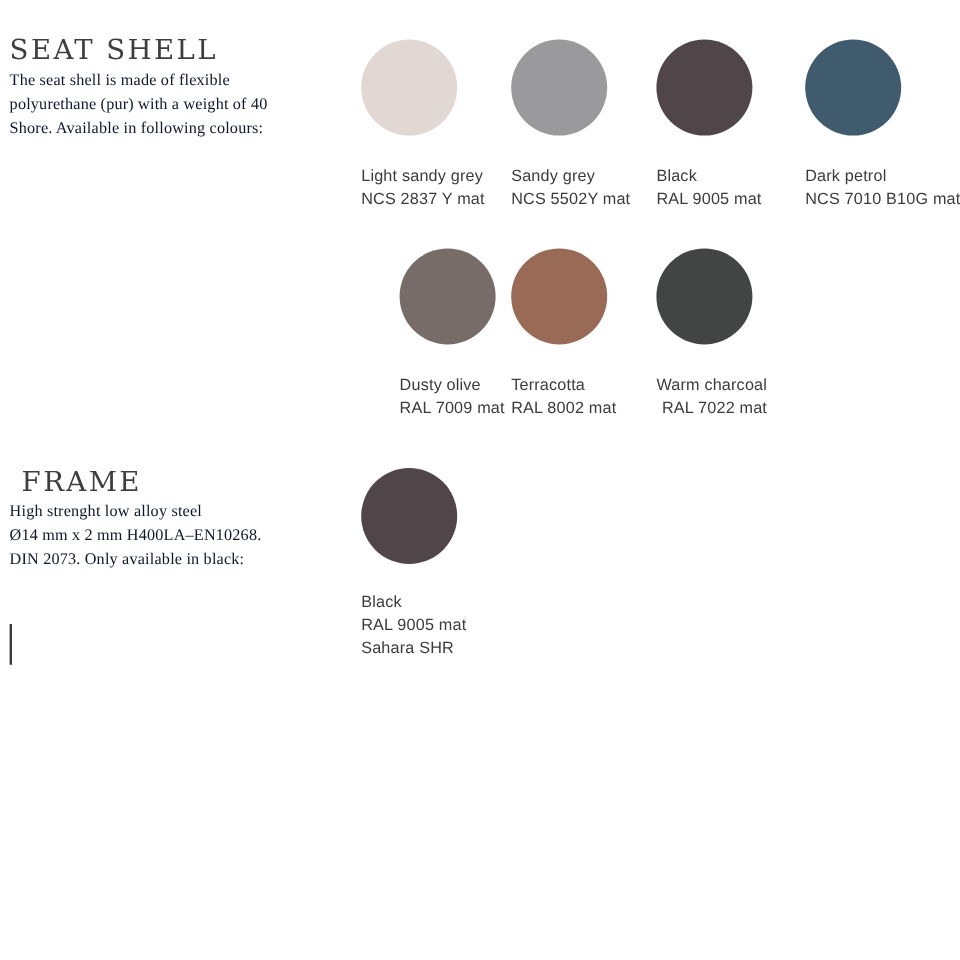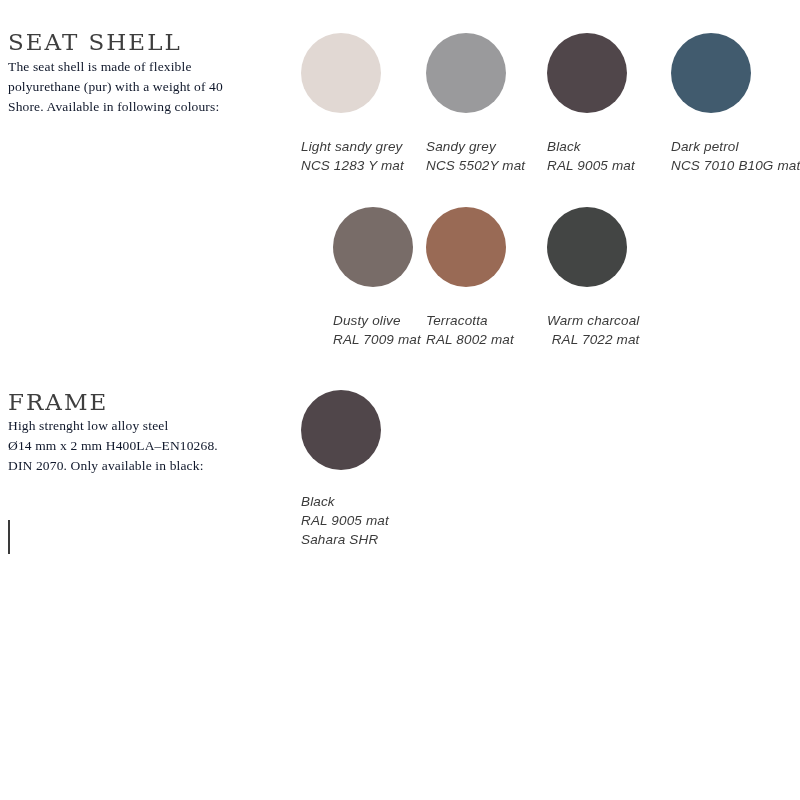--- a/index.html
+++ b/index.html
@@ -65,21 +65,20 @@
     left: 0;
     font-family: "Liberation Sans", sans-serif;
     font-size: 13.5px;
     line-height: 19px;
     color: #3b3b3b;
     letter-spacing: 0.15px;
     white-space: nowrap;
   }
   .swatch-labels div {
     white-space: nowrap;
-    font-style: italic;
   }
 
   
   .vrule {
     position: absolute;
     left: 8px;
     top: 520px;
     width: 1.5px;
     height: 34px;
     background: #3a3a3a;
@@ -95,21 +94,21 @@
   <div class="section-desc" style="left:8px; top:57px;">
     <div>The seat shell is made of flexible</div>
     <div>polyurethane (pur) with a weight of 40</div>
     <div>Shore. Available in following colours:</div>
   </div>
 
   <div class="swatch" style="left:301px; top:33px;">
     <span class="swatch-dot" style="background-color: rgb(225, 216, 211);"></span>
     <div class="swatch-labels" style="top:104px;">
       <div>Light sandy grey</div>
-      <div>NCS 1283 Y mat</div>
+      <div>NCS 2837 Y mat</div>
     </div>
   </div>
 
   <div class="swatch" style="left:426px; top:33px;">
     <span class="swatch-dot" style="background-color: rgb(154, 154, 156);"></span>
     <div class="swatch-labels" style="top:104px;">
       <div>Sandy grey</div>
       <div>NCS 5502Y mat</div>
     </div>
   </div>
@@ -147,26 +146,26 @@
   </div>
 
   <div class="swatch" style="left:547px; top:207px;text-align:right;">
     <span class="swatch-dot" style="background-color: rgb(67, 69, 68);"></span>
     <div class="swatch-labels" style="top:104px;">
       <div>Warm charcoal</div>
       <div>RAL 7022 mat</div>
     </div>
   </div>
 
-  <div class="section-heading" style="left:8px; top:391px;">FRAME</div>
+  <div class="section-heading" style="left:18px; top:391px;">FRAME</div>
 
   <div class="section-desc" style="left:8px; top:416px;">
     <div>High strenght low alloy steel</div>
     <div>Ø14 mm x 2 mm H400LA–EN10268.</div>
-    <div>DIN 2070. Only available in black:</div>
+    <div>DIN 2073. Only available in black:</div>
   </div>
 
   <div class="swatch" style="left:301px; top:390px;">
     <span class="swatch-dot" style="background-color: rgb(80, 70, 74);"></span>
     <div class="swatch-labels" style="top:102px;">
       <div>Black</div>
       <div>RAL 9005 mat</div>
       <div>Sahara SHR</div>
     </div>
   </div>

